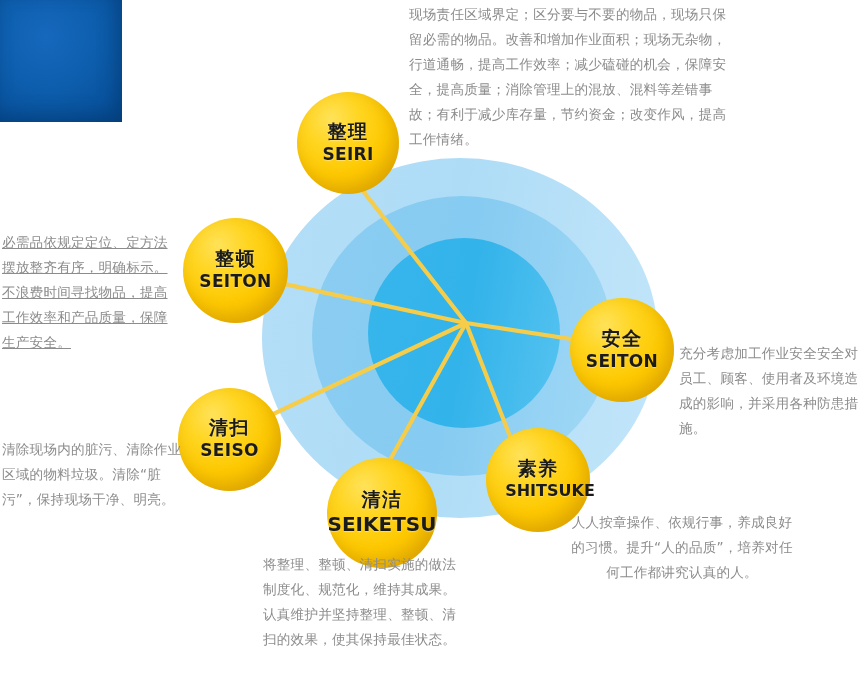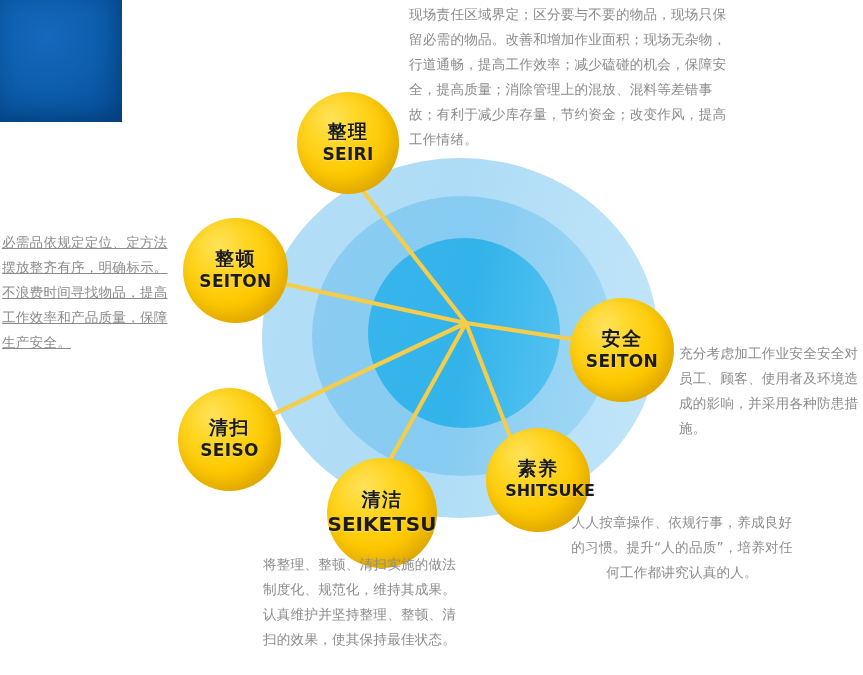--- a/index.html
+++ b/index.html
@@ -174,17 +174,18 @@
     <span class="en">SHITSUKE</span>
   </div>
 
   <div class="node" id="node-safety">
     <span class="cn">安全</span>
     <span class="en">SEITON</span>
   </div>
 
   <div class="desc" id="desc-seiri">现场责任区域界定；区分要与不要的物品，现场只保留必需的物品。改善和增加作业面积；现场无杂物，行道通畅，提高工作效率；减少磕碰的机会，保障安全，提高质量；消除管理上的混放、混料等差错事故；有利于减少库存量，节约资金；改变作风，提高工作情绪。</div>
   <div class="desc" id="desc-seiton">必需品依规定定位、定方法摆放整齐有序，明确标示。不浪费时间寻找物品，提高工作效率和产品质量，保障生产安全。</div>
+  <div class="desc" id="desc-seiso">清除现场内的脏污、清除作业区域的物料垃圾。清除“脏污”，保持现场干净、明亮。</div>
   <div class="desc" id="desc-seiketsu">将整理、整顿、清扫实施的做法制度化、规范化，维持其成果。认真维护并坚持整理、整顿、清扫的效果，使其保持最佳状态。</div>
   <div class="desc" id="desc-shitsuke">人人按章操作、依规行事，养成良好的习惯。提升“人的品质”，培养对任何工作都讲究认真的人。</div>
   <div class="desc" id="desc-safety">充分考虑加工作业安全安全对员工、顾客、使用者及环境造成的影响，并采用各种防患措施。</div>
 
 </div>
 
 </body></html>

